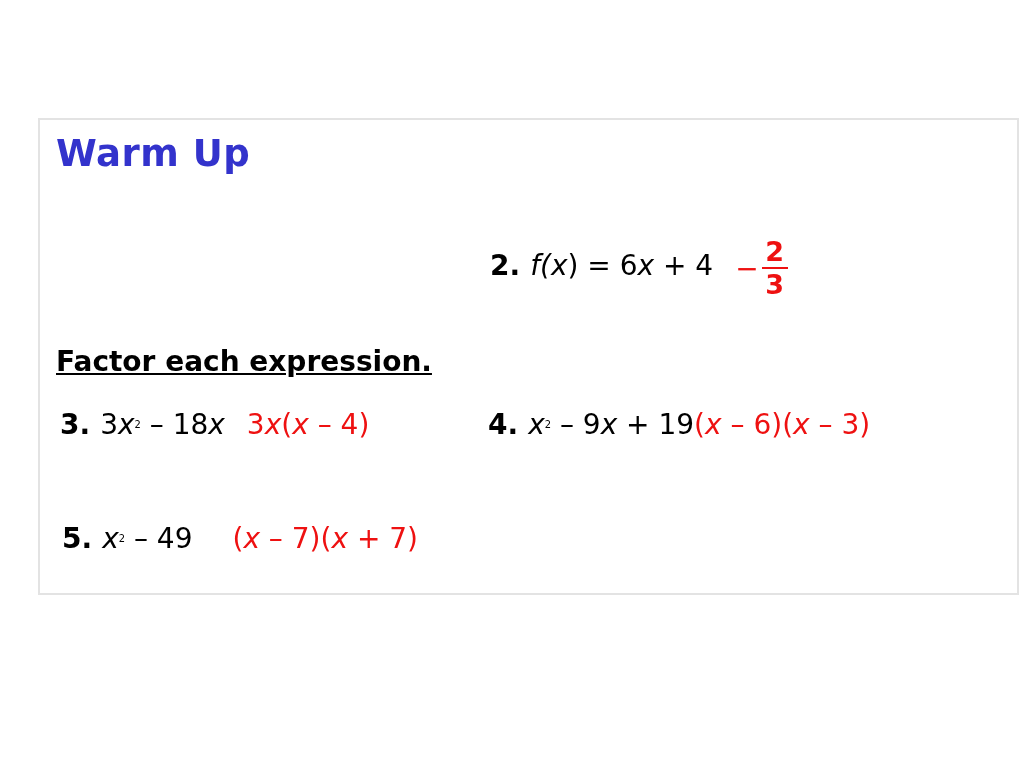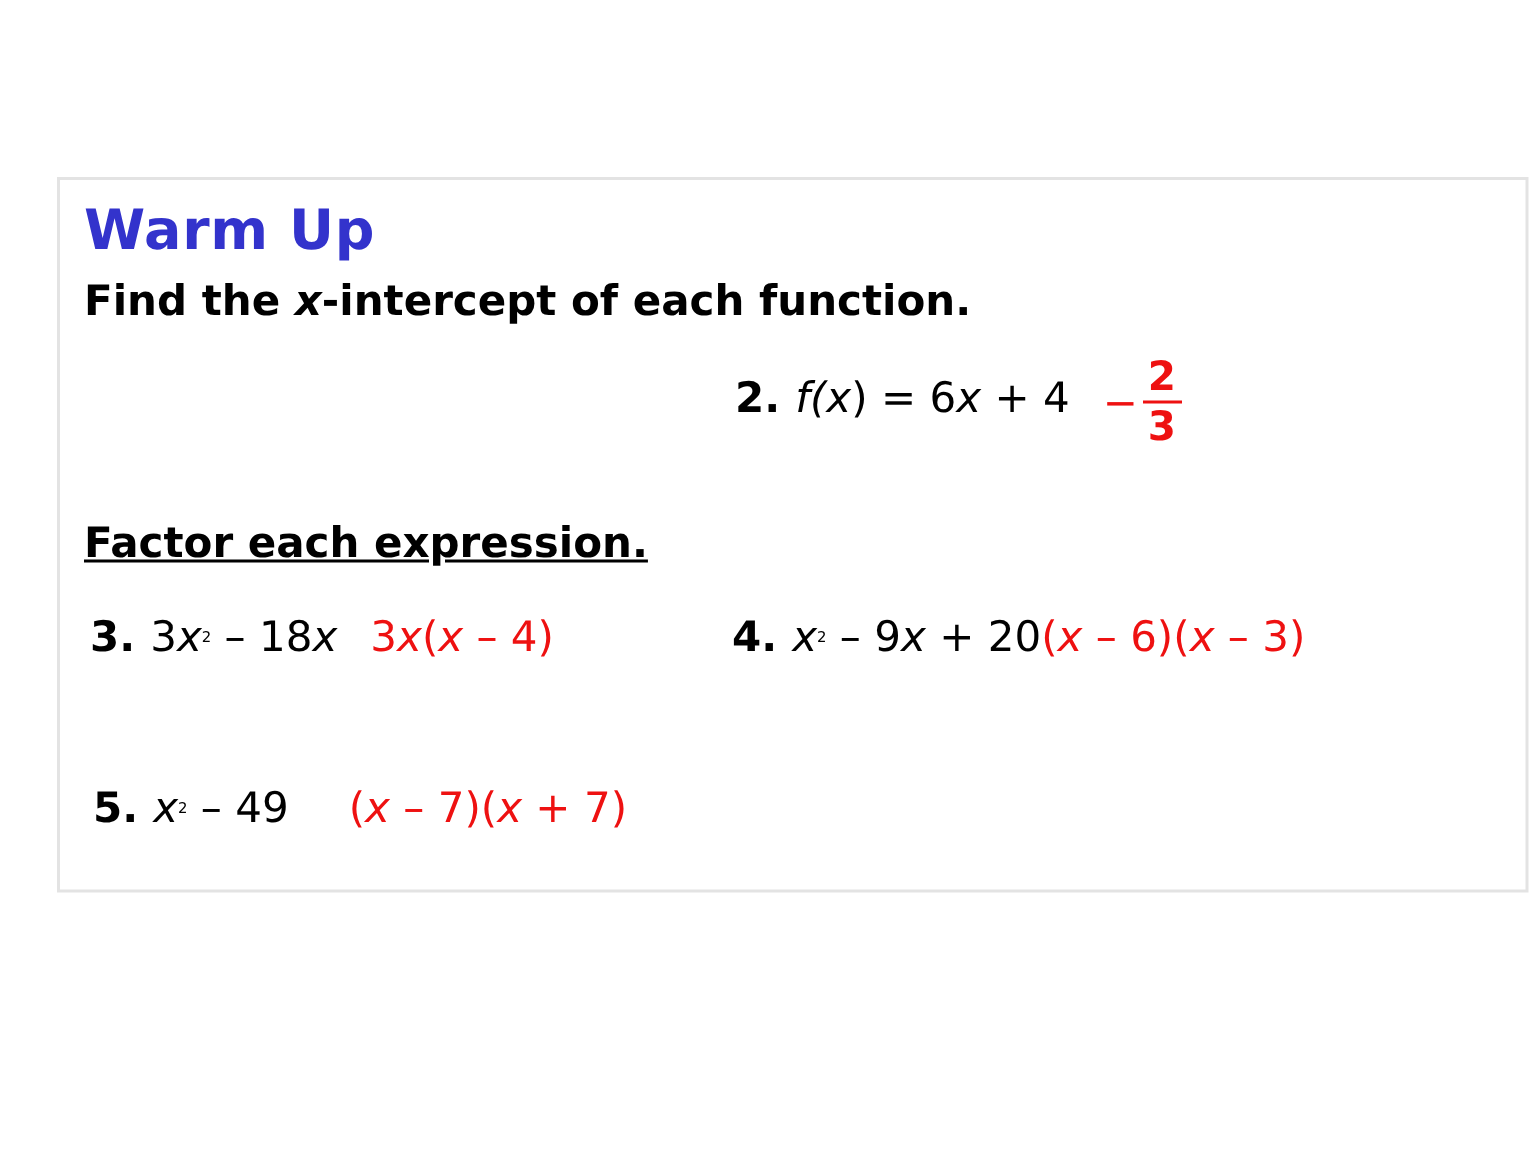--- a/index.html
+++ b/index.html
@@ -145,44 +145,41 @@
 </style>
 </head>
 <body>
 
 <div id="slide">
 
   <div id="warmup-box">
 
     <div id="title">Warm Up</div>
 
-    <div class="row hdr" id="row-find">
-      <span>Find the </span><span class="var">x</span><span>-intercept of each function.</span>
-    </div>
 
 
     <div class="row" id="row-q2">
       <span class="qnum">2.</span><span class="sp-sm"></span><span class="expr var">f(</span><span class="expr var">x</span><span class="expr">) = 6</span><span class="expr var">x</span><span class="expr"> + 4</span><span class="sp-md"></span><span id="ans-q2">
           <span class="minus">−</span>
           <span class="frac">
             <span class="num">2</span>
             <span class="bar"></span>
             <span class="den">3</span>
           </span>
         </span>
     </div>
 
     <div class="row hdr" id="row-factor">Factor each expression.</div>
 
     <div class="row" id="row-q3">
       <span class="qnum">3.</span><span class="sp-sm"></span><span class="expr">3</span><span class="expr var">x</span><sup class="exp expr">2</sup><span class="expr"> – 18</span><span class="expr var">x</span><span class="sp-md"></span><span class="ans">3</span><span class="ans var">x</span><span class="ans">(</span><span class="ans var">x</span><span class="ans"> – 4)</span>
     </div>
 
     <div class="row" id="row-q4">
-      <span class="qnum">4.</span><span class="sp-sm"></span><span class="expr var">x</span><sup class="exp expr">2</sup><span class="expr"> – 9</span><span class="expr var">x</span><span class="expr"> + 20</span><span class="ans">(</span><span class="ans var">x</span><span class="ans"> – 6)(</span><span class="ans var">x</span><span class="ans"> – 3)</span>
+      <span class="qnum">4.</span><span class="sp-sm"></span><span class="expr var">x</span><sup class="exp expr">2</sup><span class="expr"> – 9</span><span class="expr var">x</span><span class="expr"> + 19</span><span class="ans">(</span><span class="ans var">x</span><span class="ans"> – 6)(</span><span class="ans var">x</span><span class="ans"> – 3)</span>
     </div>
 
     <div class="row" id="row-q5">
       <span class="qnum">5.</span><span class="sp-sm"></span><span class="expr var">x</span><sup class="exp expr">2</sup><span class="expr"> – 49</span><span class="sp-lg"></span><span class="ans">(</span><span class="ans var">x</span><span class="ans"> – 7)(</span><span class="ans var">x</span><span class="ans"> + 7)</span>
     </div>
 
   </div>
 </div>
 
 </body></html>

